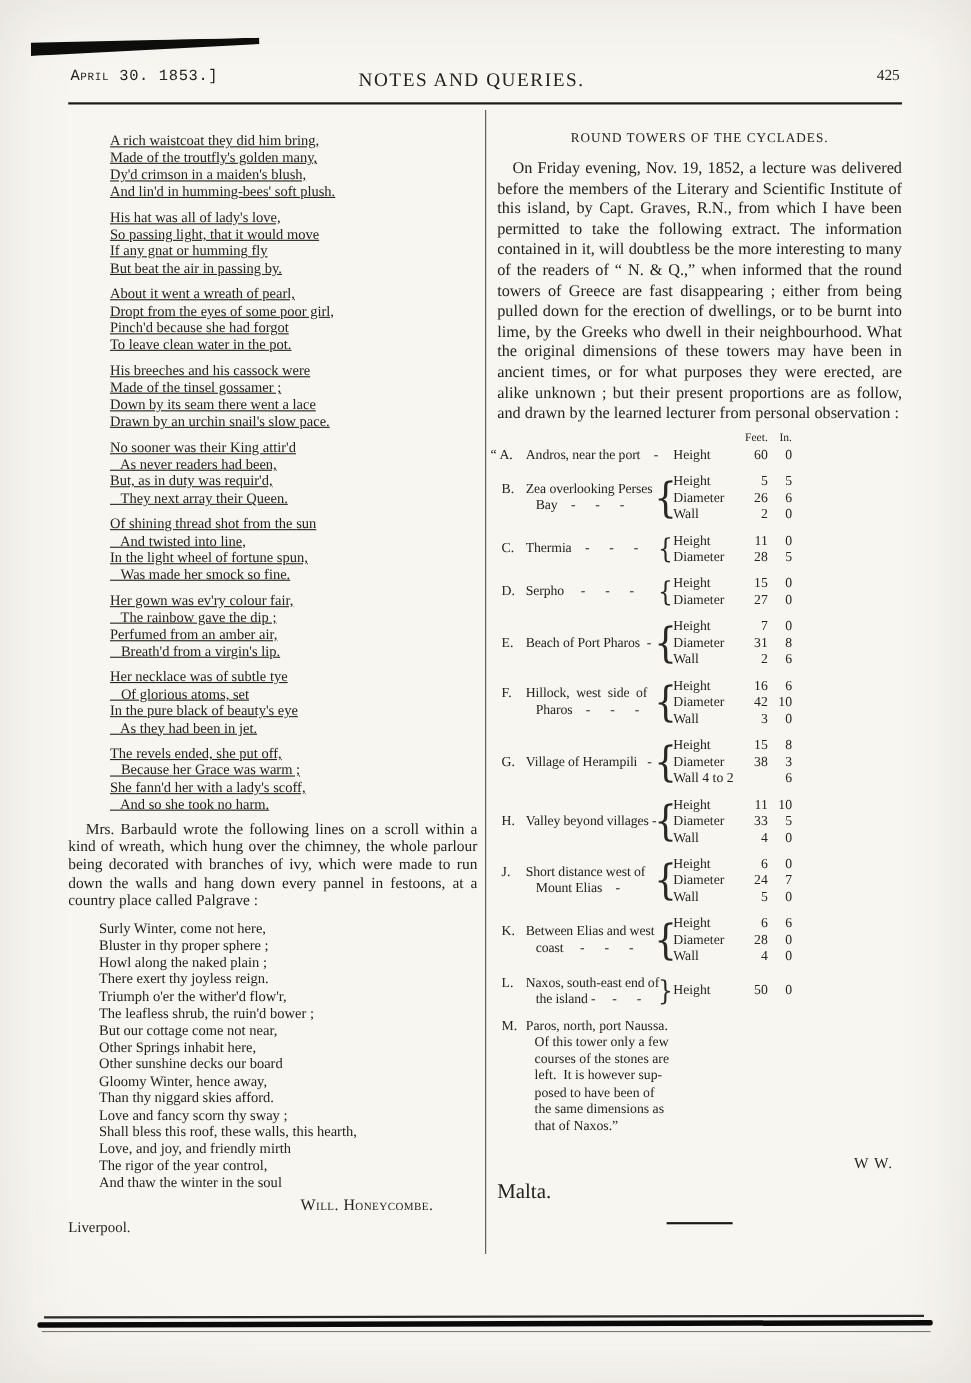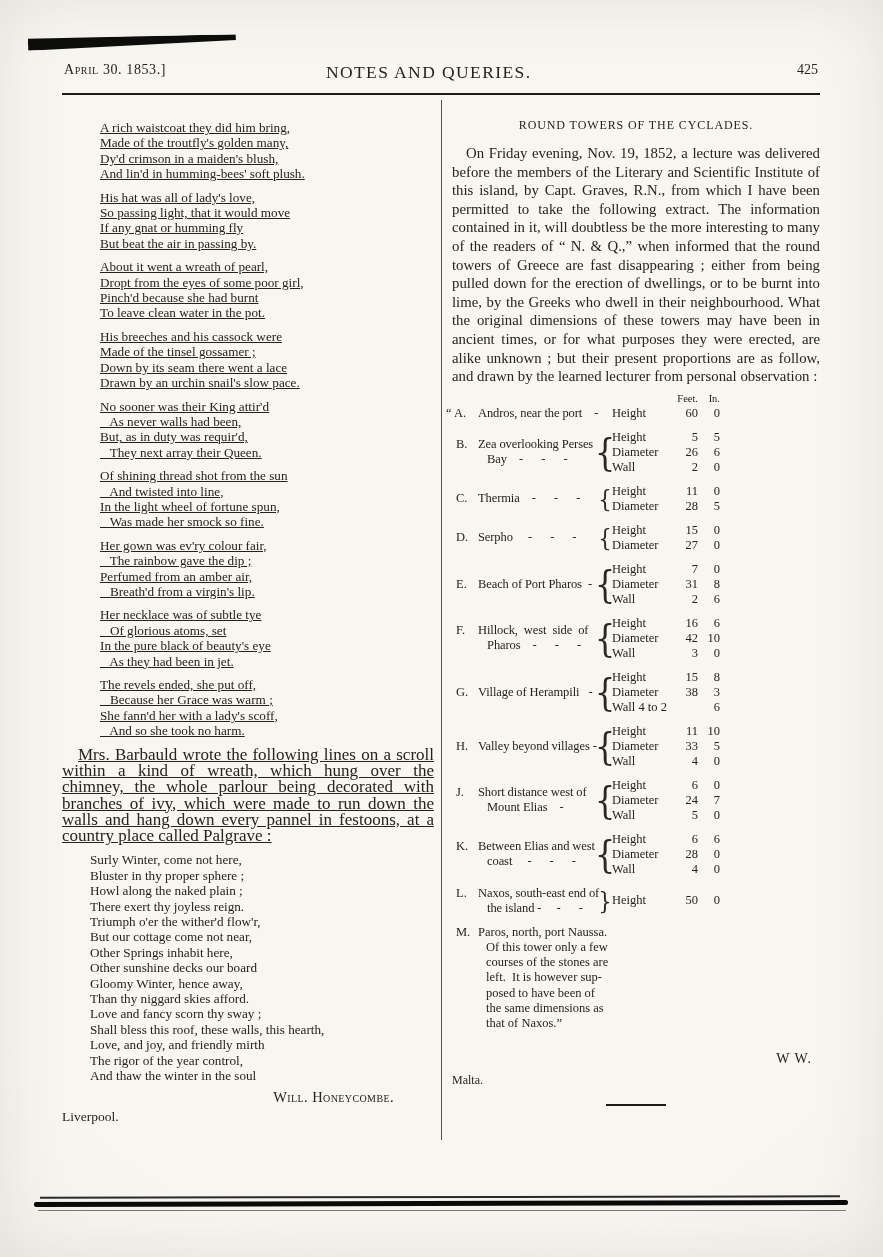--- a/index.html
+++ b/index.html
@@ -12,35 +12,35 @@
   }
   
   .scan-bar { position:absolute; top:36px; left:28px; width:208px; height:13px; background:#0d0d0c;
     clip-path: polygon(0 8%, 100% 0%, 100% 45%, 0 100%); transform:rotate(-1deg); }
   .brule-a { position:absolute; top:1196px; left:40px; width:800px; height:2px; background:#2a2a2a; transform:rotate(-0.1deg); }
   .brule-b { position:absolute; top:1201px; left:34px; width:814px; height:5px; background:#0a0a0a; border-radius:2px; transform:rotate(-0.15deg); }
   .brule-c { position:absolute; top:1210px; left:38px; width:808px; height:1px; background:#777; }
 
   
   .header { position:absolute; top:62px; left:64px; width:754px; display:flex; justify-content:space-between; align-items:baseline; }
-  .hdate { font-size:14px; font-variant:small-caps; letter-spacing:0.6px; }
+  .hdate { font-size:14px; font-variant:small-caps; letter-spacing:0.6px;font-family:Liberation Mono, monospace; }
   .htitle { position:absolute; left:50%; transform:translateX(-56%); font-size:17.5px; letter-spacing:1.4px; }
   .hpage { font-size:14px; }
   .header-rule { position:absolute; top:93px; left:62px; width:758px; height:1.5px; background:#1c1a17; }
   .vrule { position:absolute; left:441px; top:100px; width:1px; height:1040px; background:#56524b; }
 
   
   .col-left  { position:absolute; left:62px;  top:102px; width:372px; padding-top:16px; }
   .col-right { position:absolute; left:452px; top:102px; width:368px; padding-top:16px; }
 
   
   .poem1 { margin-top:2px;text-decoration:underline; }
   .stanza { margin:0 0 8px 38px; }
   .pline { font-size:13.2px; line-height:15.4px; white-space:pre; }
-  .prose { margin:6px 0 0 0; font-size:17px; line-height:16.3px; text-align:justify; text-indent:16px;text-decoration:underline; }
+  .prose { margin:6px 0 0 0; font-size:14px; line-height:16.3px; text-align:justify; text-indent:16px; }
   .second-poem { margin:8px 0 0 28px; }
   .sig-line { margin-top:5px; text-align:right; padding-right:40px; font-variant:small-caps; font-size:14.5px; letter-spacing:0.4px; }
   .loc-line { margin-top:3px; font-size:13.5px; }
 
   
   .article-title { text-align:center; font-size:12px; letter-spacing:0.9px; margin-bottom:11px; }
   .intro { margin:0; font-size:14.8px; line-height:18.6px; text-align:justify; text-indent:14px; }
   .table-block { margin-top:7px; font-size:12.5px; }
   .units-row { display:flex; font-size:10.5px; margin-left:4px; }
   .uspacer { width:156px; flex:none; }
@@ -54,21 +54,21 @@
     line-height:0.95; transform:scaleX(0.85); font-family:"DejaVu Serif",serif; color:#2b2823; }
   .erows { flex:none; }
   .erow { display:flex; line-height:15px; }
   .edim { width:58px; flex:none; }
   .eft { width:28px; flex:none; text-align:right; }
   .ein { width:22px; flex:none; text-align:right; }
   .entry-m { margin-left:4px; line-height:15.2px; }
   .mhead { display:flex; }
   .note-lines { margin-left:30px; white-space:pre; }
   .sig-right { margin-top:20px; text-align:right; padding-right:8px; font-size:14px; letter-spacing:1px; }
-  .malta { margin-top:6px; font-size:12px; }
+  .malta { margin-top:6px; font-size:19px; }
   .short-rule { width:60px; height:2px; background:#1d1b18; margin:16px auto 0 auto; }
 </style>
 </head>
 <body>
 
 <div class="page">
   <div class="scan-bar"></div>
 
   <div class="header">
     <span class="hdate">April 30. 1853.]</span>
@@ -88,32 +88,32 @@
         </div>
         <div class="stanza">
           <div class="pline">His hat was all of lady's love,</div>
           <div class="pline">So passing light, that it would move</div>
           <div class="pline">If any gnat or humming fly</div>
           <div class="pline">But beat the air in passing by.</div>
         </div>
         <div class="stanza">
           <div class="pline">About it went a wreath of pearl,</div>
           <div class="pline">Dropt from the eyes of some poor girl,</div>
-          <div class="pline">Pinch'd because she had burnt</div>
+          <div class="pline">Pinch'd because she had forgot</div>
           <div class="pline">To leave clean water in the pot.</div>
         </div>
         <div class="stanza">
           <div class="pline">His breeches and his cassock were</div>
           <div class="pline">Made of the tinsel gossamer ;</div>
           <div class="pline">Down by its seam there went a lace</div>
           <div class="pline">Drawn by an urchin snail's slow pace.</div>
         </div>
         <div class="stanza">
           <div class="pline">No sooner was their King attir'd</div>
-          <div class="pline">   As never walls had been,</div>
+          <div class="pline">   As never readers had been,</div>
           <div class="pline">But, as in duty was requir'd,</div>
           <div class="pline">   They next array their Queen.</div>
         </div>
         <div class="stanza">
           <div class="pline">Of shining thread shot from the sun</div>
           <div class="pline">   And twisted into line,</div>
           <div class="pline">In the light wheel of fortune spun,</div>
           <div class="pline">   Was made her smock so fine.</div>
         </div>
         <div class="stanza">
@@ -135,20 +135,21 @@
           <div class="pline">   And so she took no harm.</div>
         </div>
       </div>
     <p class="prose">Mrs. Barbauld wrote the following lines on a scroll within a kind of wreath, which hung over the chimney, the whole parlour being decorated with branches of ivy, which were made to run down the walls and hang down every pannel in festoons, at a country place called Palgrave :</p>
     <div class="second-poem">
         <div class="pline">Surly Winter, come not here,</div>
         <div class="pline">Bluster in thy proper sphere ;</div>
         <div class="pline">Howl along the naked plain ;</div>
         <div class="pline">There exert thy joyless reign.</div>
         <div class="pline">Triumph o'er the wither'd flow'r,</div>
+        <div class="pline">The leafless shrub, the ruin'd bower ;</div>
         <div class="pline">But our cottage come not near,</div>
         <div class="pline">Other Springs inhabit here,</div>
         <div class="pline">Other sunshine decks our board</div>
         <div class="pline">Gloomy Winter, hence away,</div>
         <div class="pline">Than thy niggard skies afford.</div>
         <div class="pline">Love and fancy scorn thy sway ;</div>
         <div class="pline">Shall bless this roof, these walls, this hearth,</div>
         <div class="pline">Love, and joy, and friendly mirth</div>
         <div class="pline">The rigor of the year control,</div>
         <div class="pline">And thaw the winter in the soul</div>

